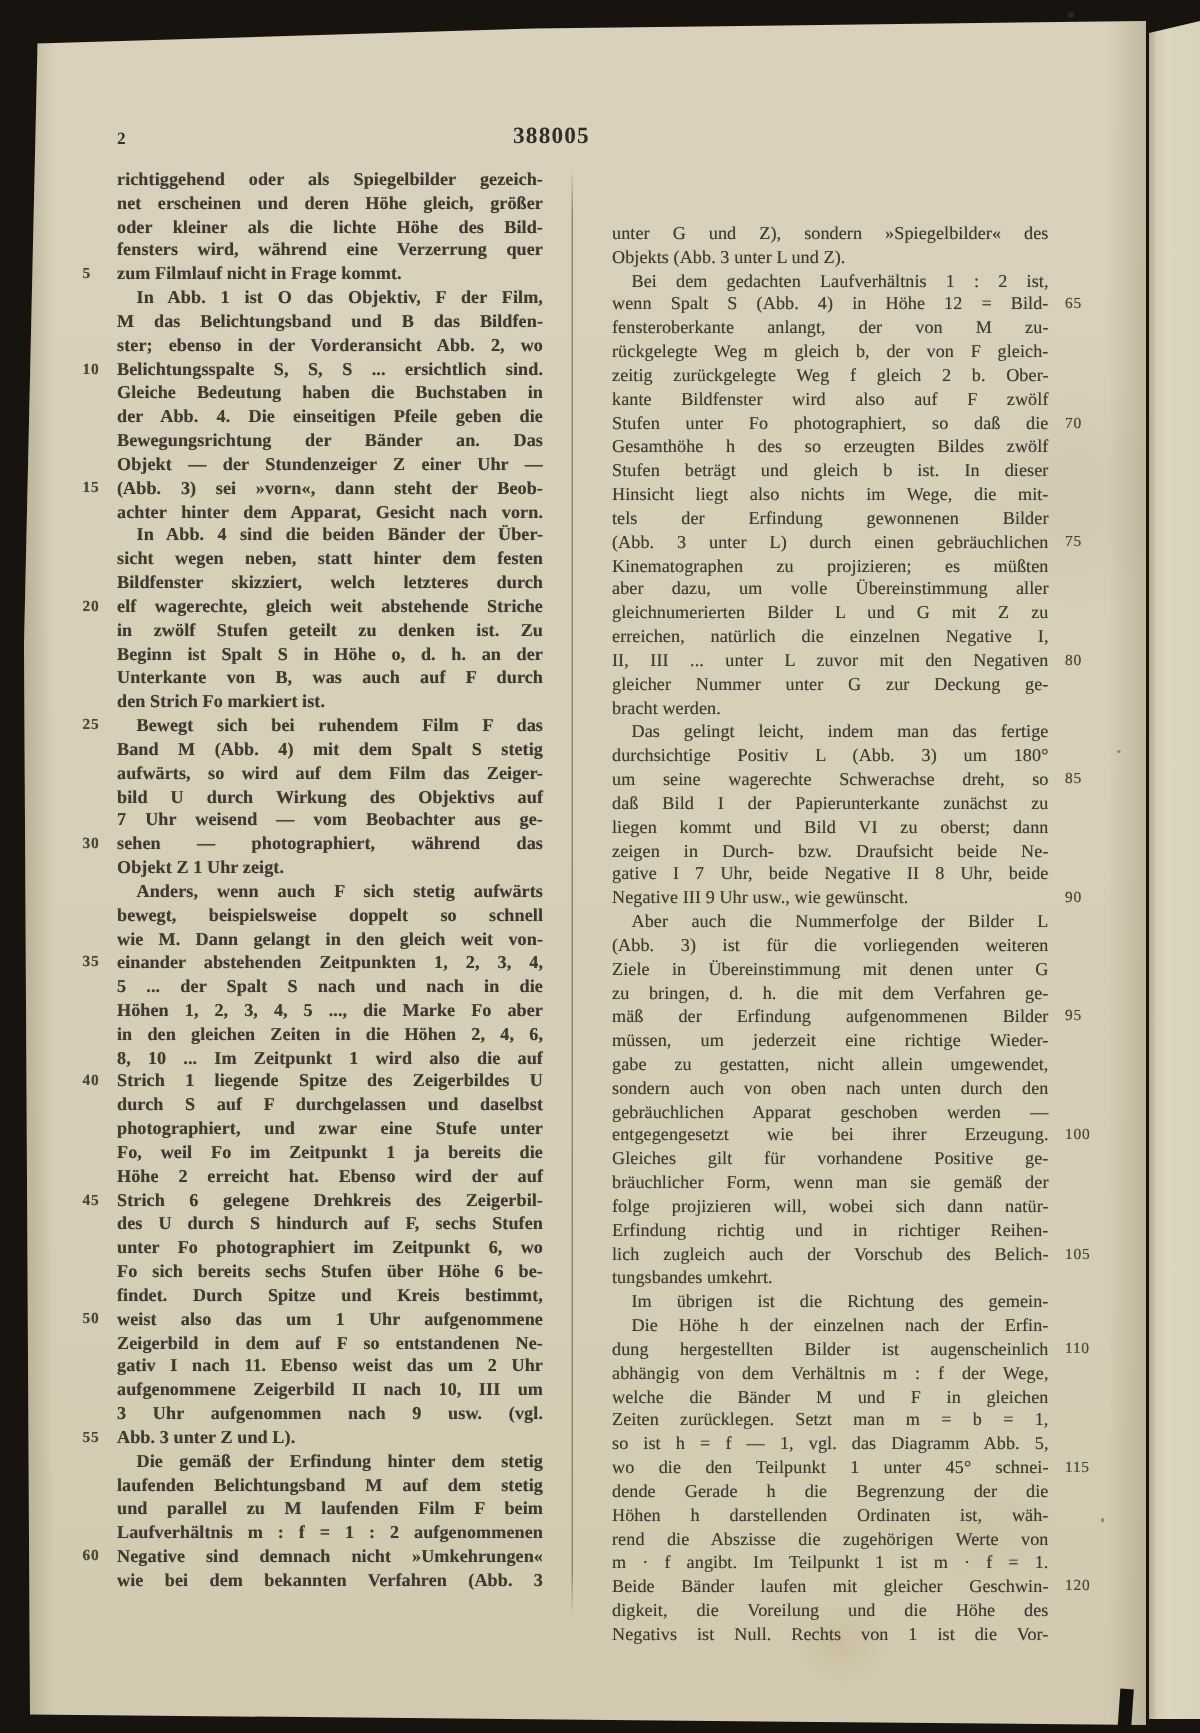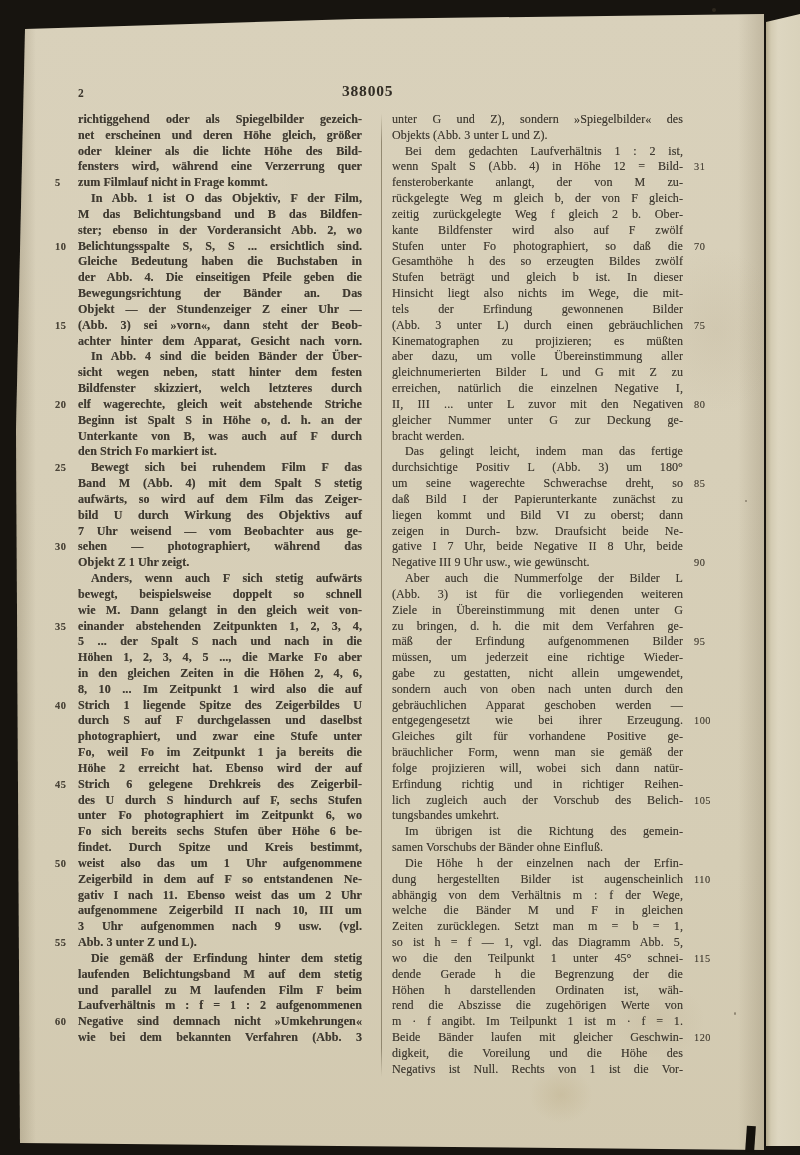--- a/index.html
+++ b/index.html
@@ -37,21 +37,21 @@
     position:absolute;left:326px;top:72px;width:100px;text-align:left;
     font-size:15.5px;font-weight:700;color:#322d25;letter-spacing:.8px;
   }
   .col{
     position:absolute;top:112px;
     font-size:12.1px;color:#3f3a31;
     text-shadow:0 0 .5px rgba(63,58,49,.55);
     letter-spacing:.05px;
   }
   .col-left{left:78px;width:284px;font-weight:bold;}
-  .col-right{left:392px;width:291px;}
+  .col-right{left:408px;width:291px;margin-top:36px;}
   .line{
     position:relative;height:15.84px;line-height:15.84px;
     text-align:justify;text-align-last:justify;
     white-space:normal;overflow:visible;
   }
   .line.pend{text-align-last:left;}
   .line.indent{text-indent:13px;}
   .lnum{
     position:absolute;top:0;font-size:10.3px;color:#4b4539;
     letter-spacing:.5px;text-indent:0;
@@ -85,20 +85,21 @@
     <div class="line"><span>Gleiche Bedeutung haben die Buchstaben in</span></div>
     <div class="line"><span>der Abb. 4. Die einseitigen Pfeile geben die</span></div>
     <div class="line"><span>Bewegungsrichtung der Bänder an. Das</span></div>
     <div class="line"><span>Objekt — der Stundenzeiger Z einer Uhr —</span></div>
     <div class="line"><span class="lnum left">15</span><span>(Abb. 3) sei »vorn«, dann steht der Beob-</span></div>
     <div class="line"><span>achter hinter dem Apparat, Gesicht nach vorn.</span></div>
     <div class="line indent"><span>In Abb. 4 sind die beiden Bänder der Über-</span></div>
     <div class="line"><span>sicht wegen neben, statt hinter dem festen</span></div>
     <div class="line"><span>Bildfenster skizziert, welch letzteres durch</span></div>
     <div class="line"><span class="lnum left">20</span><span>elf wagerechte, gleich weit abstehende Striche</span></div>
+    <div class="line"><span>in zwölf Stufen geteilt zu denken ist. Zu</span></div>
     <div class="line"><span>Beginn ist Spalt S in Höhe o, d. h. an der</span></div>
     <div class="line"><span>Unterkante von B, was auch auf F durch</span></div>
     <div class="line pend"><span>den Strich Fo markiert ist.</span></div>
     <div class="line indent"><span class="lnum left">25</span><span>Bewegt sich bei ruhendem Film F das</span></div>
     <div class="line"><span>Band M (Abb. 4) mit dem Spalt S stetig</span></div>
     <div class="line"><span>aufwärts, so wird auf dem Film das Zeiger-</span></div>
     <div class="line"><span>bild U durch Wirkung des Objektivs auf</span></div>
     <div class="line"><span>7 Uhr weisend — vom Beobachter aus ge-</span></div>
     <div class="line"><span class="lnum left">30</span><span>sehen — photographiert, während das</span></div>
     <div class="line pend"><span>Objekt Z 1 Uhr zeigt.</span></div>
@@ -131,21 +132,21 @@
     <div class="line"><span>und parallel zu M laufenden Film F beim</span></div>
     <div class="line"><span>Laufverhältnis m : f = 1 : 2 aufgenommenen</span></div>
     <div class="line"><span class="lnum left">60</span><span>Negative sind demnach nicht »Umkehrungen«</span></div>
     <div class="line"><span>wie bei dem bekannten Verfahren (Abb. 3</span></div>
   </div>
 <div class="col-divider"></div>
 <div class="col col-right" id="col-right">
     <div class="line"><span>unter G und Z), sondern »Spiegelbilder« des</span></div>
     <div class="line pend"><span>Objekts (Abb. 3 unter L und Z).</span></div>
     <div class="line indent"><span>Bei dem gedachten Laufverhältnis 1 : 2 ist,</span></div>
-    <div class="line"><span class="lnum right">31</span><span>wenn Spalt S (Abb. 4) in Höhe 12 = Bild-</span></div>
+    <div class="line"><span class="lnum right">65</span><span>wenn Spalt S (Abb. 4) in Höhe 12 = Bild-</span></div>
     <div class="line"><span>fensteroberkante anlangt, der von M zu-</span></div>
     <div class="line"><span>rückgelegte Weg m gleich b, der von F gleich-</span></div>
     <div class="line"><span>zeitig zurückgelegte Weg f gleich 2 b. Ober-</span></div>
     <div class="line"><span>kante Bildfenster wird also auf F zwölf</span></div>
     <div class="line"><span class="lnum right">70</span><span>Stufen unter Fo photographiert, so daß die</span></div>
     <div class="line"><span>Gesamthöhe h des so erzeugten Bildes zwölf</span></div>
     <div class="line"><span>Stufen beträgt und gleich b ist. In dieser</span></div>
     <div class="line"><span>Hinsicht liegt also nichts im Wege, die mit-</span></div>
     <div class="line"><span>tels der Erfindung gewonnenen Bilder</span></div>
     <div class="line"><span class="lnum right">75</span><span>(Abb. 3 unter L) durch einen gebräuchlichen</span></div>
@@ -174,21 +175,20 @@
     <div class="line"><span>sondern auch von oben nach unten durch den</span></div>
     <div class="line"><span>gebräuchlichen Apparat geschoben werden —</span></div>
     <div class="line"><span class="lnum right">100</span><span>entgegengesetzt wie bei ihrer Erzeugung.</span></div>
     <div class="line"><span>Gleiches gilt für vorhandene Positive ge-</span></div>
     <div class="line"><span>bräuchlicher Form, wenn man sie gemäß der</span></div>
     <div class="line"><span>folge projizieren will, wobei sich dann natür-</span></div>
     <div class="line"><span>Erfindung richtig und in richtiger Reihen-</span></div>
     <div class="line"><span class="lnum right">105</span><span>lich zugleich auch der Vorschub des Belich-</span></div>
     <div class="line pend"><span>tungsbandes umkehrt.</span></div>
     <div class="line indent"><span>Im übrigen ist die Richtung des gemein-</span></div>
-    <div class="line pend"><span>samen Vorschubs der Bänder ohne Einfluß.</span></div>
     <div class="line indent"><span>Die Höhe h der einzelnen nach der Erfin-</span></div>
     <div class="line"><span class="lnum right">110</span><span>dung hergestellten Bilder ist augenscheinlich</span></div>
     <div class="line"><span>abhängig von dem Verhältnis m : f der Wege,</span></div>
     <div class="line"><span>welche die Bänder M und F in gleichen</span></div>
     <div class="line"><span>Zeiten zurücklegen. Setzt man m = b = 1,</span></div>
     <div class="line"><span>so ist h = f — 1, vgl. das Diagramm Abb. 5,</span></div>
     <div class="line"><span class="lnum right">115</span><span>wo die den Teilpunkt 1 unter 45° schnei-</span></div>
     <div class="line"><span>dende Gerade h die Begrenzung der die</span></div>
     <div class="line"><span>Höhen h darstellenden Ordinaten ist, wäh-</span></div>
     <div class="line"><span>rend die Abszisse die zugehörigen Werte von</span></div>

